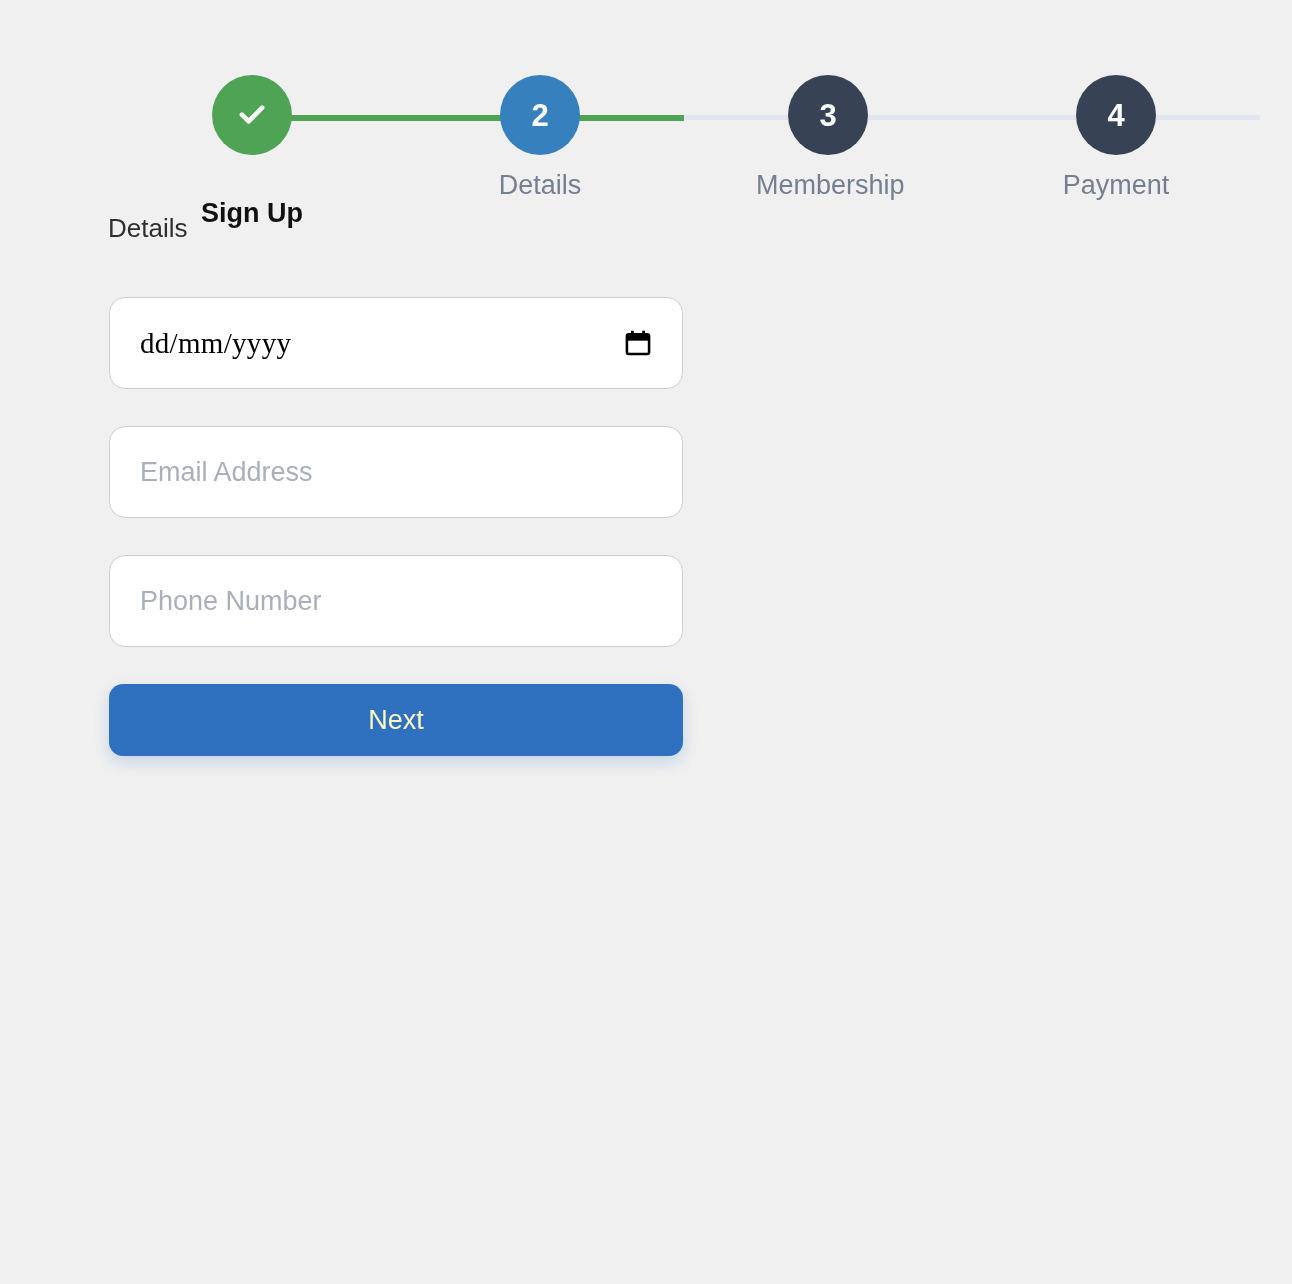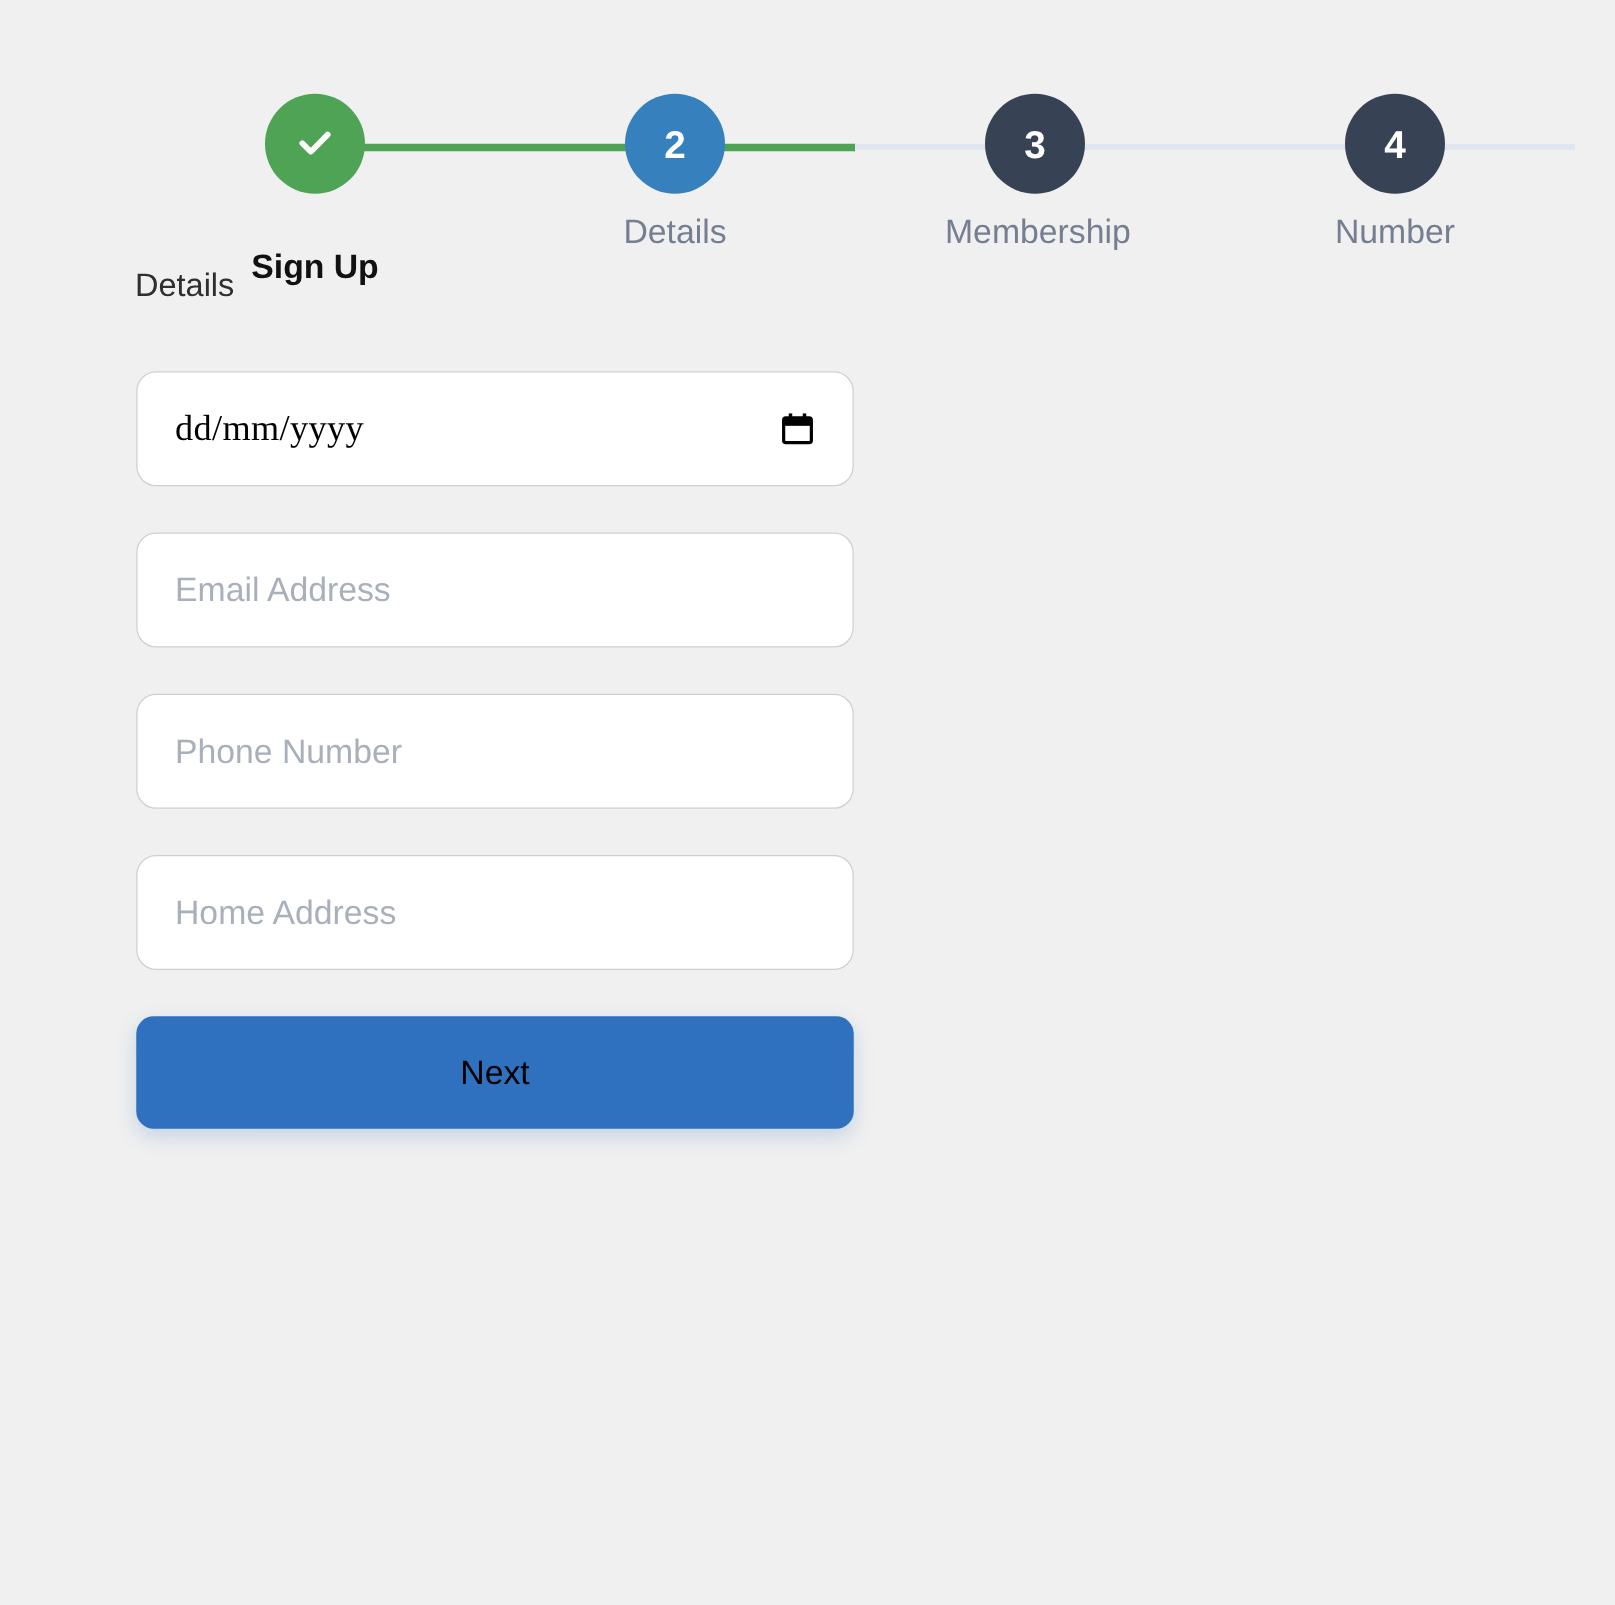--- a/index.html
+++ b/index.html
@@ -142,26 +142,26 @@
     letter-spacing: 0.3px;
   }
   .cal-icon {
     width: 28px;
     height: 28px;
     flex: 0 0 auto;
   }
 
   .next-button {
     width: 574px;
-    height: 90px;
+    height: 72px;
     box-sizing: border-box;
     background: #2f71bf;
     border: none;
     border-radius: 14px;
-    color: #000000;
+    color: #fef9c3;
     font-size: 27px;
     font-family: "Liberation Sans", sans-serif;
     cursor: pointer;
     box-shadow: 0 6px 16px rgba(47, 113, 191, 0.22);
     display: flex;
     align-items: center;
     justify-content: center;
     margin-top: 1px;
   }
 </style>
@@ -191,21 +191,21 @@
       <div class="step-label inactive">Details</div>
     </div>
 
     <div class="step step-3">
       <div class="bubble navy">3</div>
       <div class="step-label inactive">Membership</div>
     </div>
 
     <div class="step step-4">
       <div class="bubble navy">4</div>
-      <div class="step-label inactive">Number</div>
+      <div class="step-label inactive">Payment</div>
     </div>
   </div>
 
   <div class="section-title">Details</div>
 
   <div class="form">
 
 
 
     <div class="field date-field">
@@ -215,18 +215,17 @@
         <rect x="2.5" y="4.5" width="19" height="5.5" fill="#000000"></rect>
         <rect x="6" y="1.5" width="2.4" height="4" fill="#000000"></rect>
         <rect x="15.6" y="1.5" width="2.4" height="4" fill="#000000"></rect>
       </svg>
     </div>
 
     <input class="field" type="email" placeholder="Email Address" style="">
 
     <input class="field" type="tel" placeholder="Phone Number" style="">
 
-    <input class="field" type="text" placeholder="Home Address" style="">
 
     <button class="next-button">Next</button>
   </div>
 
 </div>
 
 </body></html>

